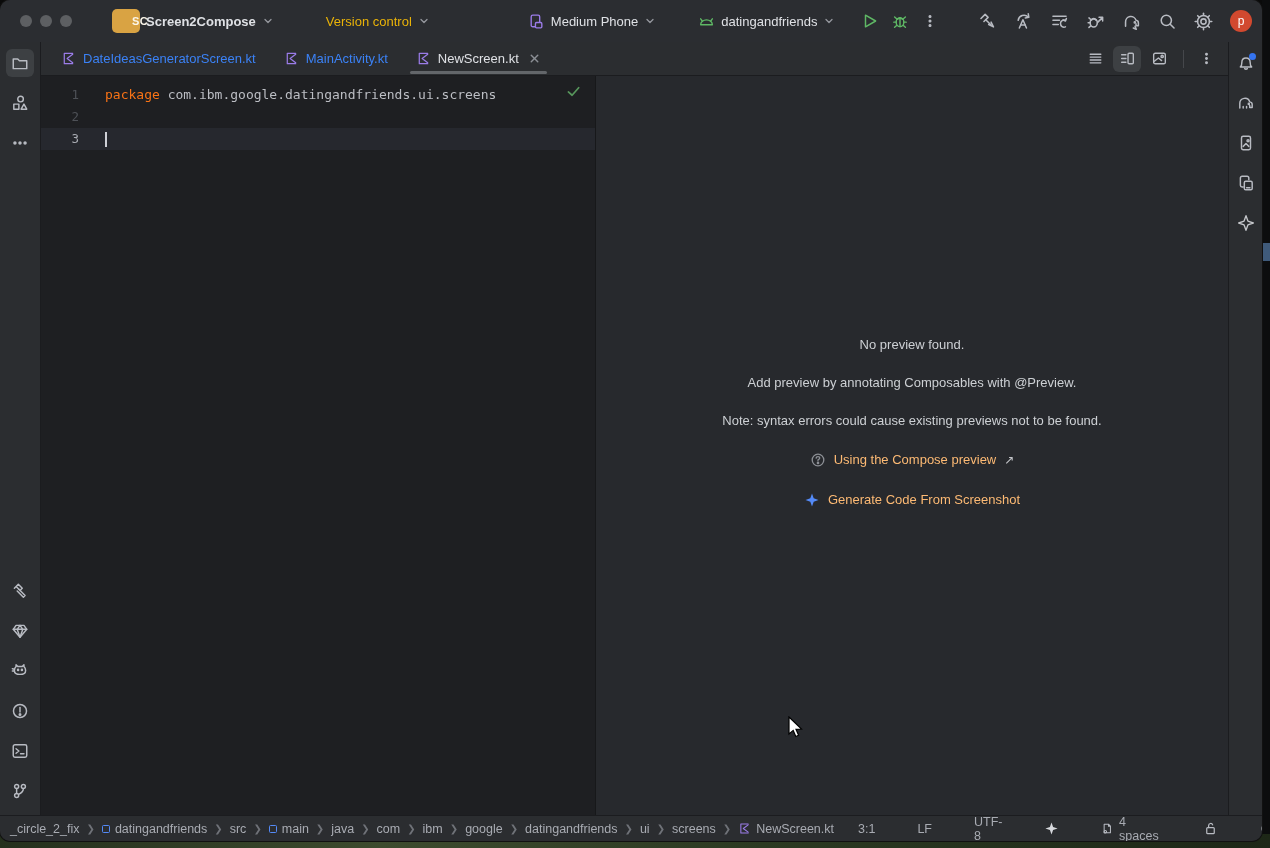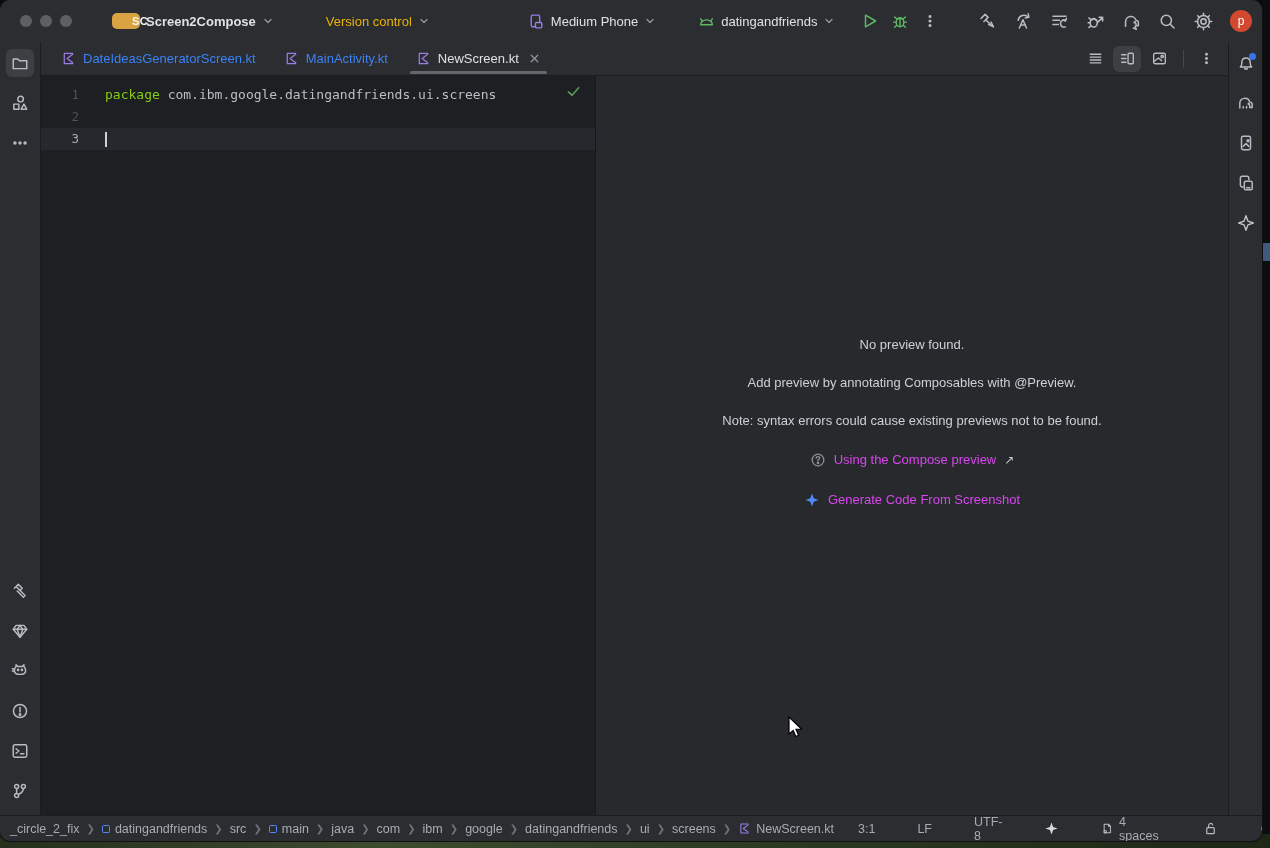--- a/index.html
+++ b/index.html
@@ -20,21 +20,21 @@
     position:absolute; left:0; top:0; width:1262px; height:841px;
     background:#1e1f22; border-radius:10px; overflow:hidden;
     display:flex; flex-direction:column;
     box-shadow:0 0 0 1px #111;
   }
 
   
   .titlebar { height:42px; flex:0 0 42px; background:#2b2d31; display:flex; align-items:center; padding:0 10px 0 20px; }
   .traffic { display:flex; gap:8px; margin-right:22px; }
   .tl-dot { width:12px; height:12px; border-radius:50%; background:#5d5f62; }
-  .proj-badge { width:22px; height:16px; border-radius:5px; background:#d9a343; color:#fbf6ea;
+  .proj-badge { width:22px; height:24px; border-radius:5px; background:#d9a343; color:#fbf6ea;
     font-size:11px; font-weight:bold; display:flex; align-items:center; justify-content:center; letter-spacing:.3px;padding-left:28px; }
   .tb-item { display:flex; align-items:center; gap:6px; color:#dfe1e5; font-size:13px; padding:4px 6px; border-radius:6px; cursor:default; }
   .tb-item .lbl { white-space:nowrap; }
   .muted-lbl { color:#eab308; }
   .chev { width:12px; height:12px; opacity:.75; }
   .spacer-flex { flex:1; }
   .right-icons { display:flex; align-items:center; gap:6px; }
   .icon-btn { width:30px; height:30px; border-radius:6px; display:flex; align-items:center; justify-content:center; }
   .avatar { width:22px; height:22px; border-radius:50%; background:#d2492f; color:#fff; font-size:12px;
     display:flex; align-items:center; justify-content:center; margin-left:6px; padding-bottom:1px; }
@@ -66,31 +66,31 @@
   .vdiv { width:1px; height:18px; background:#45474b; margin:0 6px; }
 
   
   .work-row { flex:1; display:flex; min-height:0; }
   .editor { width:554px; flex:0 0 554px; background:#1e1f22; position:relative; font-family:"DejaVu Sans Mono", monospace; font-size:13px; padding-top:8px; }
   .ed-line { display:flex; height:22px; line-height:22px; align-items:center; }
   .ed-line.current { background:#26282e; }
   .gutter { width:58px; flex:0 0 58px; text-align:right; padding-right:20px; color:#4e5157; font-size:12.5px; }
   .ed-line.current .gutter { color:#a8abb2; }
   .code { margin-left:6px; white-space:pre; }
-  .kw { color:#84cc16; }
+  .kw { color:#f97316; }
   .caret { display:inline-block; width:1.5px; height:15px; background:#ced0d6; vertical-align:middle; }
   .ed-check { position:absolute; top:8px; right:14px; }
 
   .split-div { width:1px; background:#17181a; }
 
   
   .preview { flex:1; background:#27292d; display:flex; flex-direction:column; align-items:center; }
   .preview-msgs { margin-top:262px; display:flex; flex-direction:column; align-items:center; gap:24px; font-size:13px; color:#cdd0d4; }
   .preview-msgs .row { display:flex; align-items:center; gap:8px; line-height:14px; }
-  .link { color:#d946ef; }
+  .link { color:#fdba74; }
   .ext-arrow { color:#c3c5c9; font-size:12px; }
 
   
   .statusbar { height:26px; flex:0 0 26px; background:#2b2d30; border-top:1px solid #1b1c1f;
     display:flex; align-items:center; font-size:12.5px; color:#a8abb2; padding:0 12px 0 10px; }
   .crumbs { display:flex; align-items:center; gap:7px; white-space:nowrap; }
   .crumb { display:flex; align-items:center; gap:5px; }
   .crumb-sep { color:#6f7278; font-size:10px; padding-bottom:1px; }
   .mod-ic { width:8px; height:8px; border:1.4px solid #548af7; border-radius:1.5px; display:inline-block; }
   .sb-right { margin-left:auto; display:flex; align-items:center; gap:18px; }

